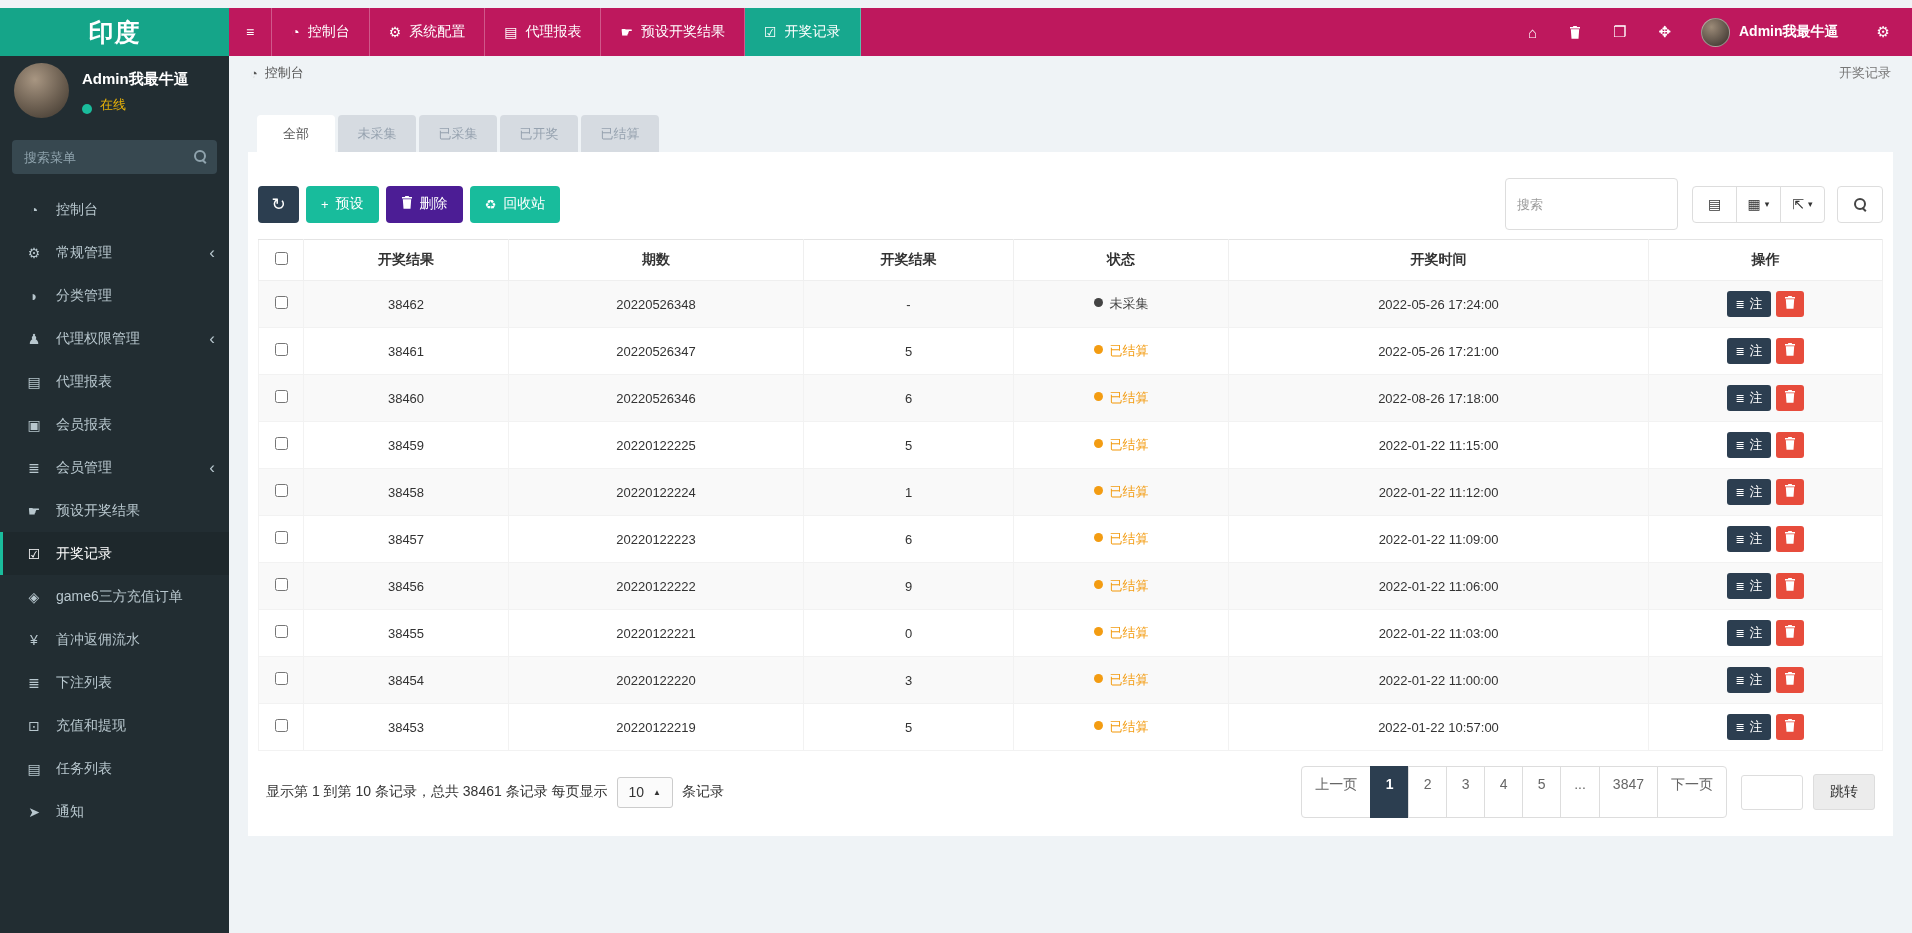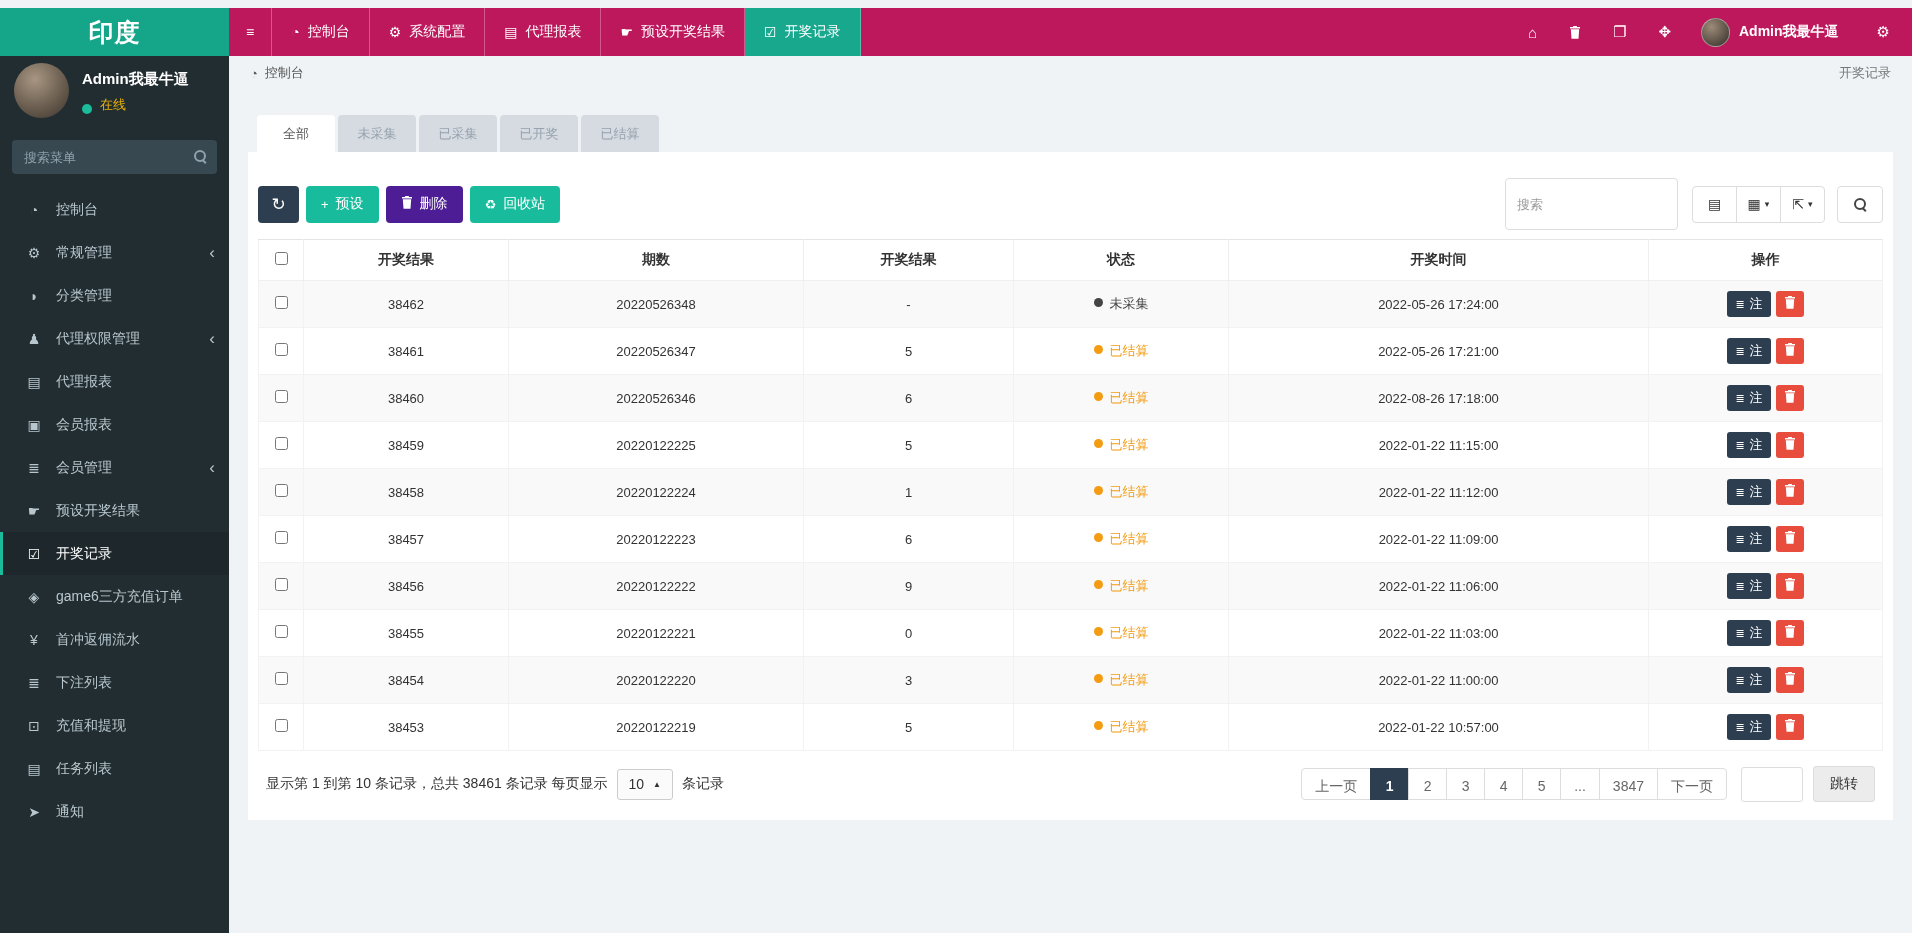--- a/index.html
+++ b/index.html
@@ -82,21 +82,21 @@
   .st-settled { color:#f39c12; } .st-settled .sdot { background:#f39c12; }
   .op-note { background:#2c3e50; color:#fff; border:none; border-radius:3px; height:26px; padding:0 8px; display:inline-flex; align-items:center; gap:5px; font-size:13px; cursor:pointer; font-family:inherit; }
   .op-note .nicon { font-size:11px; }
   .op-del { background:#e74c3c; color:#fff; border:none; border-radius:3px; width:28px; height:26px; display:inline-flex; align-items:center; justify-content:center; cursor:pointer; margin-left:5px; vertical-align:top; }
   
   .tfooter { display:flex; align-items:center; margin-top:15px; font-size:14px; color:#333; padding:0 8px; }
   .summary { display:flex; align-items:center; gap:9px; }
   .page-size-btn { height:31px; padding:0 11px; background:#fbfbfb; border:1px solid #ccc; border-radius:3px; font-size:14px; color:#333; display:inline-flex; align-items:center; gap:9px; cursor:pointer; font-family:inherit; }
   .page-size-btn .caret-up { font-size:8px; }
   .pagination { margin-left:auto; display:flex; align-items:center; }
-  .page-item { min-width:39px; padding:0 13px; height:32px; line-height:34px; background:#fff; border:1px solid #ddd; margin-left:-1px; text-align:center; font-size:14px; color:#666; cursor:pointer; }
+  .page-item { min-width:39px; padding:0 13px; height:52px; line-height:34px; background:#fff; border:1px solid #ddd; margin-left:-1px; text-align:center; font-size:14px; color:#666; cursor:pointer; }
   .page-item:first-child { border-radius:4px 0 0 4px; margin-left:0; }
   .page-item:last-child { border-radius:0 4px 4px 0; }
   .page-item.active { background:#2c3e50; border-color:#2c3e50; color:#fff; font-weight:bold; }
   .jump-input { width:62px; height:35px; border:1px solid #ddd; border-radius:3px; margin-left:14px; outline:none; padding:0 8px; font-family:inherit; }
   .jump-btn { height:36px; padding:0 16px; margin-left:10px; background:#ececec; border:1px solid #ddd; border-radius:3px; font-size:14px; color:#333; cursor:pointer; font-family:inherit; }
 </style>
 </head>
 <body>
 
 <header class="topbar">

